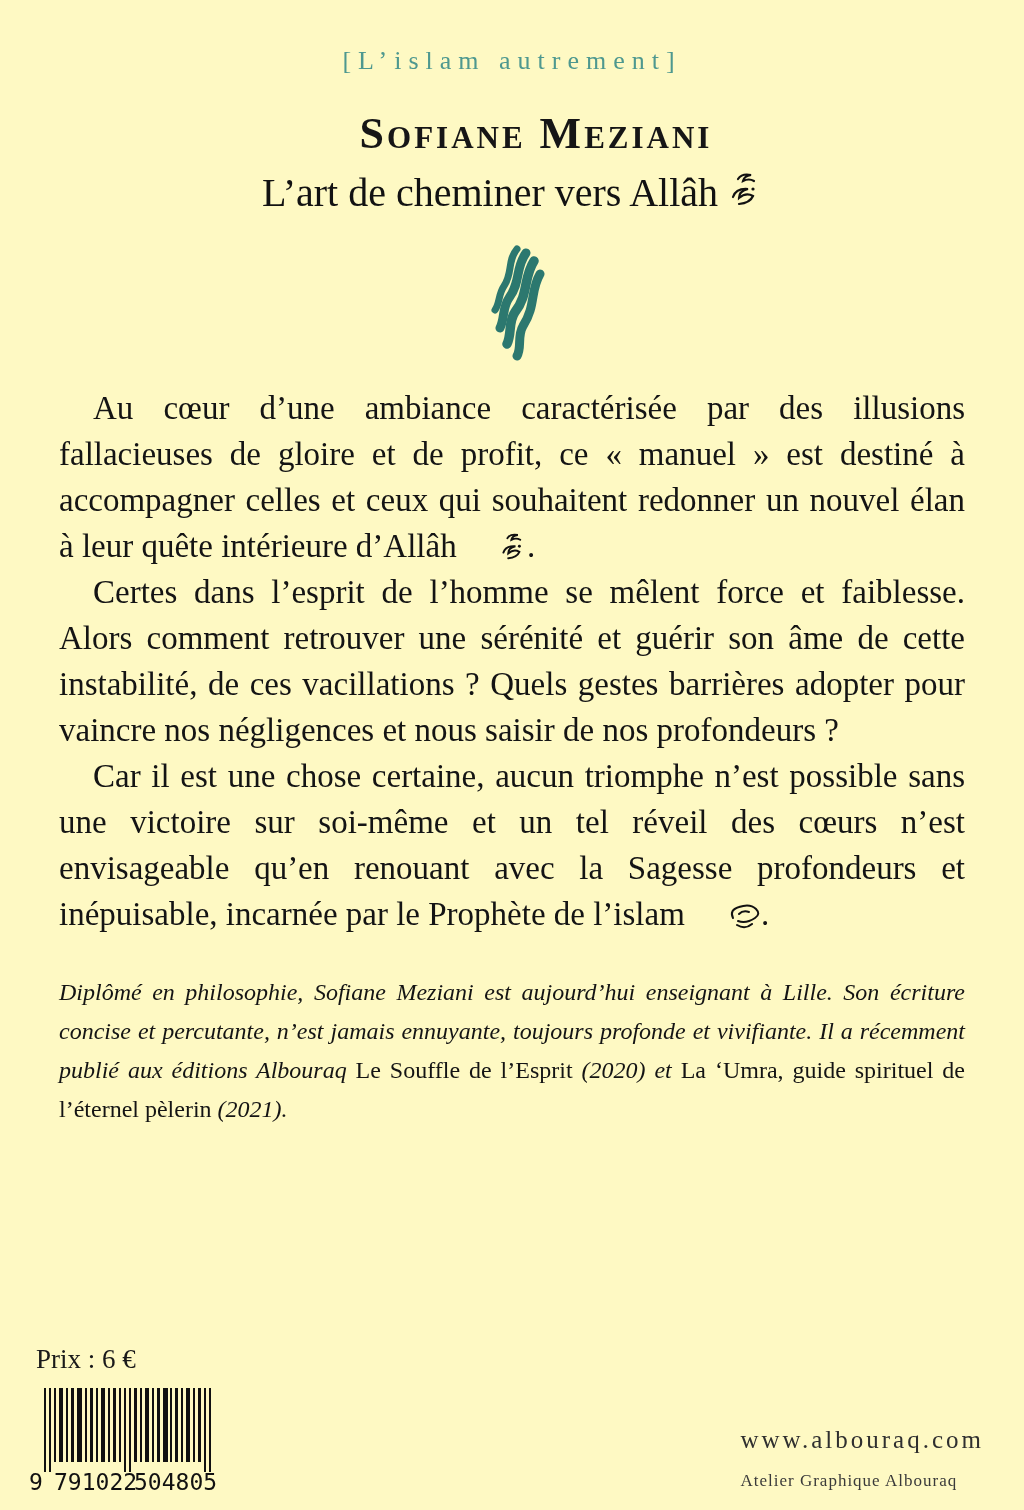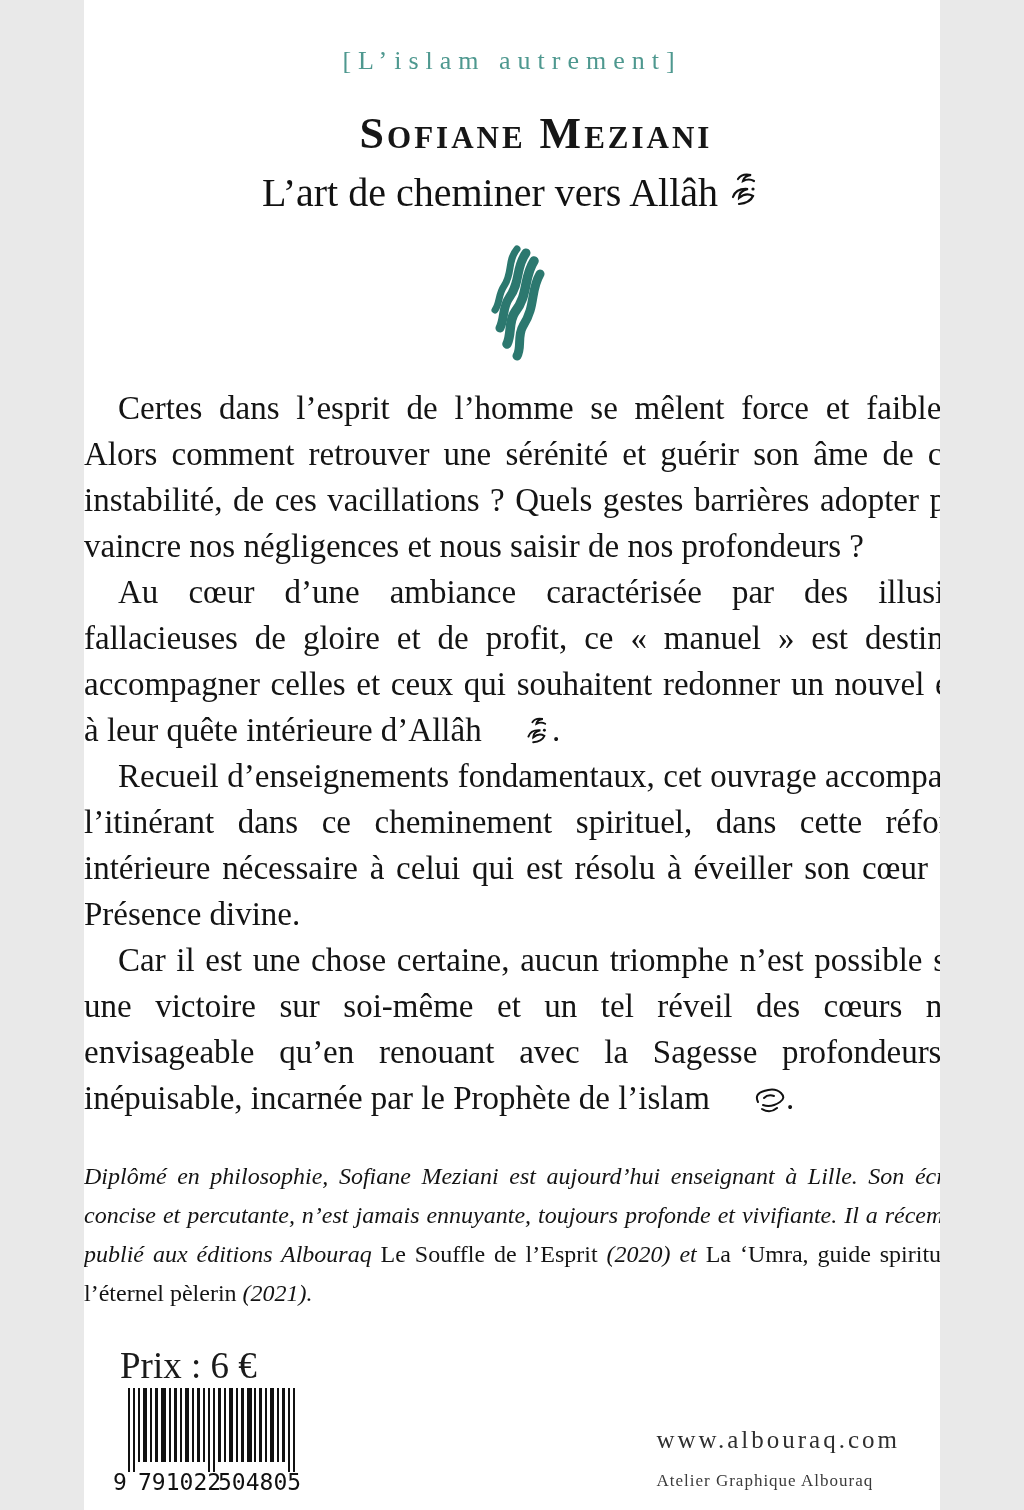--- a/index.html
+++ b/index.html
@@ -1,18 +1,18 @@
 <!DOCTYPE html>
 <html><head>
 <meta charset="utf-8">
 <style>
   html,body{margin:0;padding:0;background:#e9e9e9;}
   .page{
-    width:856px;height:1510px;margin:0 auto;position:relative;overflow:hidden;
-    background:#ffffff;
+    width:1024px;height:1510px;margin:0 auto;position:relative;overflow:hidden;
+    background:#fef9c3;
     font-family:"Liberation Serif", serif;
     color:#141414;
   }
   .collection{
     text-align:center;padding-top:46px;font-size:26px;letter-spacing:7px;
     color:#4e988f;
   }
   .author{
     text-align:center;margin-top:36px;font-size:44px;line-height:1;
     font-variant:small-caps;letter-spacing:3px;font-weight:600;color:#161616;padding-left:48px;
@@ -32,21 +32,21 @@
   }
   .body-text p{margin:0;text-indent:34px;}
   .hicon{display:inline-block;}
   .bio{
     width:906px;margin:36px auto 15px;font-size:24px;line-height:39px;
     text-align:justify;color:#141414;
   }
   .bio .first{text-indent:34px;display:inline;}
   .bio .it{font-style:italic;}
   .bio .rm{font-style:normal;}
-  .price{position:absolute;left:36px;top:1344px;font-size:37px;color:#1a1a1a;}
+  .price{position:absolute;left:36px;top:1344px;font-size:27px;color:#1a1a1a;}
   .barcode{position:absolute;left:28px;top:1386px;}
   .barcode text{font-family:"DejaVu Sans Mono", monospace;font-size:23px;fill:#111;}
   .website{position:absolute;right:40px;top:1426px;text-align:left;}
   .website .url{font-size:25px;letter-spacing:3px;color:#2f2f2f;}
   .website .studio{font-size:17px;margin-top:17px;color:#3a3a3a;letter-spacing:1px;}
 </style>
 </head>
 <body>
 
 <div class="page">
@@ -71,29 +71,28 @@
       <g fill="none" stroke="#2c786f" stroke-linecap="round">
         <path d="M40,6 C30,18 36,30 27,43 C21,52 23,60 18,67" stroke-width="7"></path>
         <path d="M49,10 C38,25 44,39 32,55 C25,65 28,75 23,85" stroke-width="9"></path>
         <path d="M57,18 C46,35 52,51 38,69 C31,79 35,91 30,101" stroke-width="9.5"></path>
         <path d="M63,31 C53,48 59,63 46,83 C40,93 45,105 40,113" stroke-width="9"></path>
       </g>
     </svg>
   </div>
 
   <div class="body-text">
-    <p>Certes dans l’esprit de l’homme se mêlent force et faiblesse. Alors comment retrouver une sérénité et guérir son âme de cette instabilité, de ces vacillations ? Quels gestes barrières adopter pour vaincre nos négligences et nous saisir de nos profondeurs ?</p>
     <p><span>Au cœur d’une ambiance caractérisée par des illusions fallacieuses de gloire et de profit, ce « manuel » est destiné à accompagner celles et ceux qui souhaitent redonner un nouvel élan à leur quête intérieure d’Allâh</span> <span class="hicon"><svg width="28" height="32" viewBox="0 0 34 40" style="vertical-align:-6px" aria-hidden="true">
         <g fill="none" stroke="#111" stroke-width="2.4" stroke-linecap="round">
           <path d="M10,9 q4,-6 13,-4 q-7,1 -8,6 q6,-3 11,0"></path>
           <path d="M5,27 q3,-9 15,-8 q-9,2 -9,9 q7,-6 14,-2 q-3,7 -14,8"></path>
         </g>
         <circle cx="25" cy="19" r="1.8" fill="#111"></circle>
       </svg></span><span>.</span></p>
-    <p>Recueil d’enseignements fondamentaux, cet ouvrage accompagne l’itinérant dans ce cheminement spirituel, dans cette réforme intérieure nécessaire à celui qui est résolu à éveiller son cœur à la Présence divine.</p>
+    <p>Certes dans l’esprit de l’homme se mêlent force et faiblesse. Alors comment retrouver une sérénité et guérir son âme de cette instabilité, de ces vacillations ? Quels gestes barrières adopter pour vaincre nos négligences et nous saisir de nos profondeurs ?</p>
     <p><span>Car il est une chose certaine, aucun triomphe n’est possible sans une victoire sur soi-même et un tel réveil des cœurs n’est envisageable qu’en renouant avec la Sagesse profondeurs et inépuisable, incarnée par le Prophète de l’islam</span> <span class="hicon"><svg width="34" height="30" viewBox="0 0 34 30" style="vertical-align:-6px" aria-hidden="true">
         <g fill="none" stroke="#111" stroke-width="2" stroke-linecap="round">
           <path d="M6,17 q-4,-8 6,-11 q11,-4 17,2 q5,5 -1,9 q-9,6 -17,3"></path>
           <path d="M12,13 q4,-4 10,-2"></path>
           <path d="M10,24 q8,5 15,-1"></path>
         </g>
       </svg></span><span>.</span></p>
   </div>
 
   <div class="bio">

